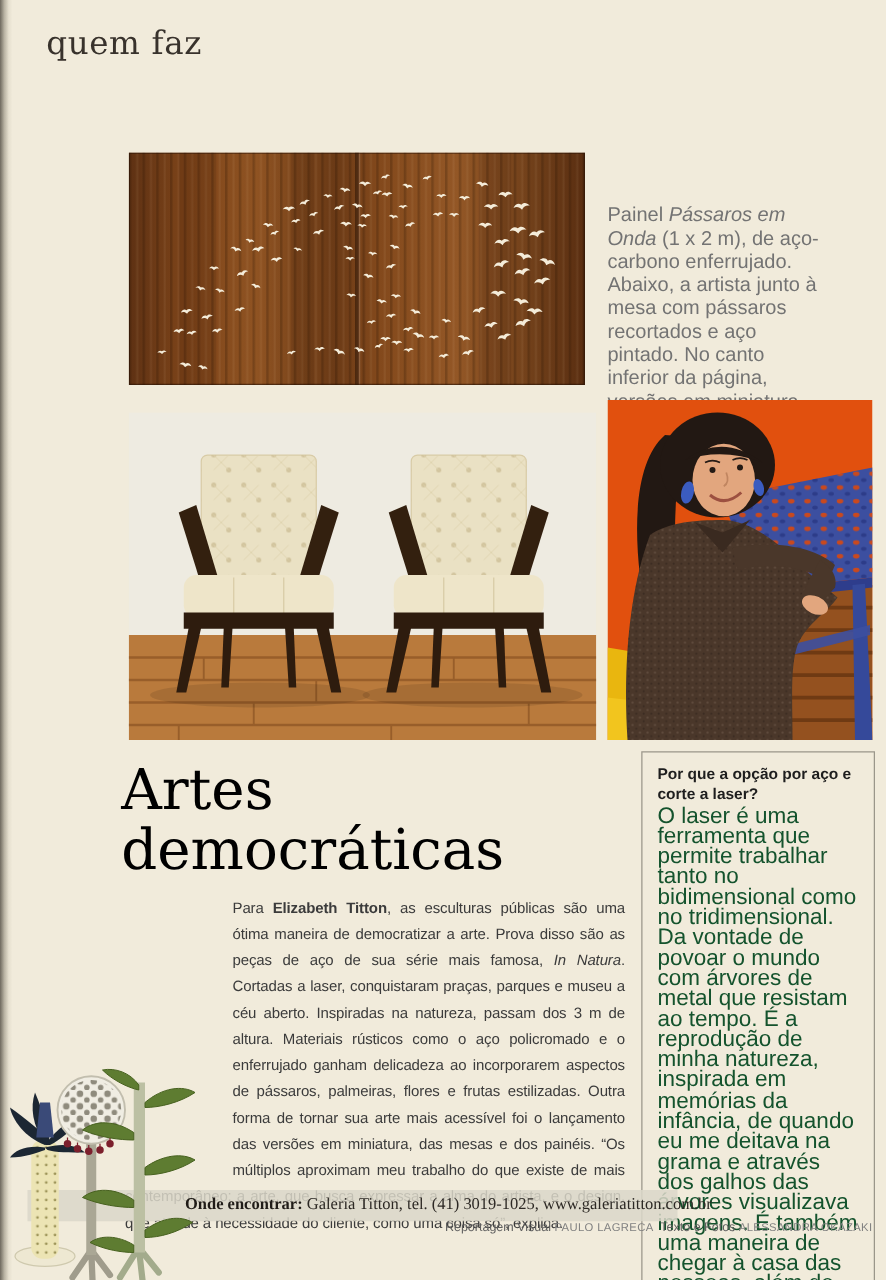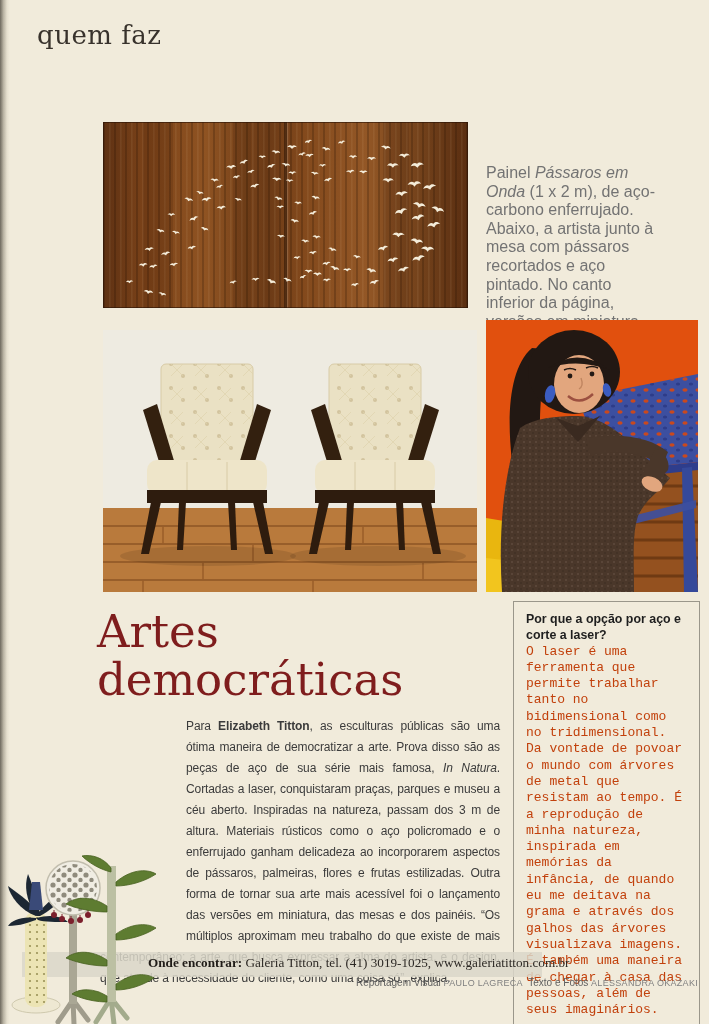--- a/index.html
+++ b/index.html
@@ -8,29 +8,29 @@
   .edge{position:absolute;left:0;top:0;width:10px;height:1024px;
         background:linear-gradient(90deg,#6e695e,#b9b3a3 35%,#e6e0cf 70%,#f1ebdb);}
   .hdr{position:absolute;left:37px;top:20px;font-family:"DejaVu Serif",serif;
        font-size:26px;color:#38322c;letter-spacing:.5px;}
   .fig{position:absolute;display:block;}
   .fig-panel{left:103px;top:122px;}
   .cap{position:absolute;left:486px;top:148px;width:172px;font-size:16px;line-height:18.6px;color:#737373;}
   .fig-chairs{left:103px;top:330px;}
   .fig-artist{left:486px;top:320px;}
   .title{position:absolute;left:97px;top:608px;width:345px;font-family:"DejaVu Serif",serif;
-         font-size:45px;line-height:48px;color:#7f1d1d;font-weight:400;}
+         font-size:45px;line-height:48px;color:#000000;font-weight:400;}
   .body{position:absolute;left:100px;top:716px;width:400px;font-size:12px;line-height:21px;
         letter-spacing:-0.1px;color:#3b3b3b;text-align:justify;margin:0;}
   .scoop{float:left;width:86px;height:63px;margin-top:168px;}
   .qabox{position:absolute;left:513px;top:601px;width:187px;height:428px;box-sizing:border-box;
          border:1px solid #9a968a;padding:9px 12px;}
   .qabox p{margin:0;}
   .q{font-size:12.4px;line-height:16.3px;font-weight:bold;color:#1e1e1e;}
-  .a{font-family:Liberation Mono, monospace;font-size:13px;line-height:16.3px;color:#c2410c;}
+  .a{font-family:Liberation Sans, sans-serif;font-size:18px;line-height:16.3px;color:#14532d;}
   .onde-strip{position:absolute;left:22px;top:952px;width:520px;height:25px;background:#dbd7c9;opacity:.85;z-index:1;}
   .onde{position:absolute;left:148px;top:955px;margin:0;font-family:"Liberation Serif",serif;
         font-size:13.2px;color:#2c2824;z-index:2;}
   .onde b{color:#201c18;}
   .credits{position:absolute;right:11px;top:977px;margin:0;font-size:10px;color:#5f5f5f;z-index:2;text-align:right;}
   .credits .cn{font-size:9px;color:#808080;letter-spacing:.3px;}
   .fig-sculpt{left:6px;top:852px;z-index:3;}
   i{font-style:italic;}
 </style>
 </head>

